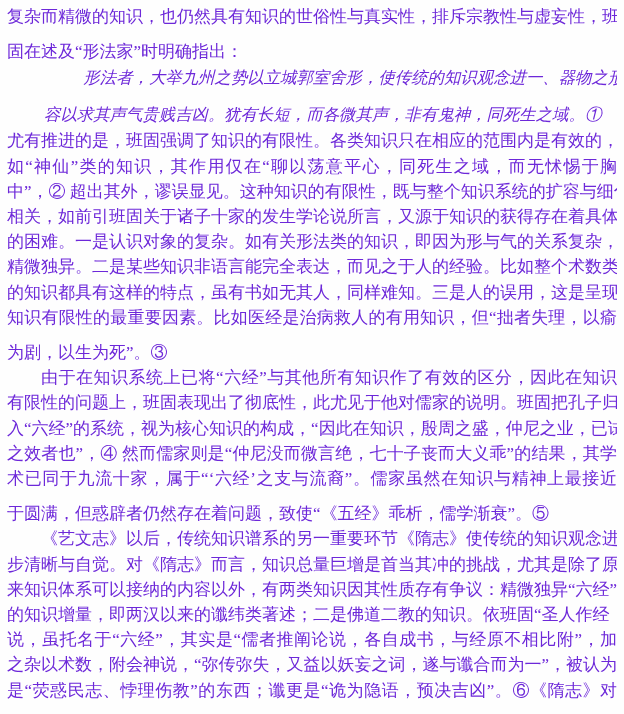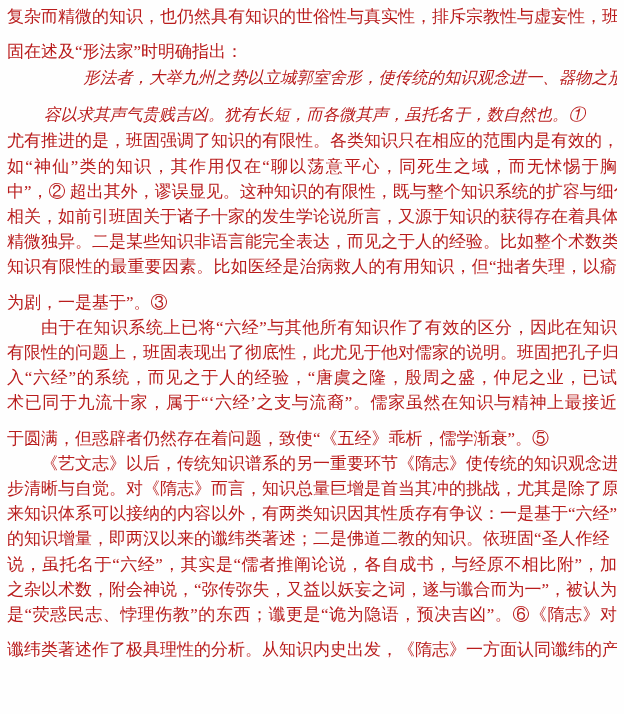--- a/index.html
+++ b/index.html
@@ -7,21 +7,21 @@
     padding: 0;
     background: #ffffff;
   }
   .page {
     position: relative;
     width: 624px;
     height: 714px;
     box-sizing: border-box;
     padding: 4px 7px 10px 7px;
     background: #fefefe;
-    color: #b91c1c;
+    color: #6d28d9;
     font-family: "Liberation Serif", serif;
     font-size: 17px;
     overflow: hidden;
   }
   .para { margin: 0; }
   .line {
     white-space: nowrap;
     overflow: hidden;
     text-align: justify;
     text-align-last: justify;
@@ -51,41 +51,44 @@
 </head>
 <body>
 
 <div class="page" id="page-root">
     <div class="para body">
       <div class="line first">复杂而精微的知识，也仍然具有知识的世俗性与真实性，排斥宗教性与虚妄性，班</div>
       <div class="line last">固在述及“形法家”时明确指出：</div>
     </div>
     <div class="para quote indent">
       <div class="line first">形法者，大举九州之势以立城郭室舍形，使传统的知识观念进一、器物之形</div>
-      <div class="line last">容以求其声气贵贱吉凶。犹有长短，而各微其声，虽托名于，数自然也。①</div>
+      <div class="line last">容以求其声气贵贱吉凶。犹有长短，而各微其声，非有鬼神，同死生之域。①</div>
     </div>
     <div class="para body">
       <div class="line first">尤有推进的是，班固强调了知识的有限性。各类知识只在相应的范围内是有效的，</div>
       <div class="line">如“神仙”类的知识，其作用仅在“聊以荡意平心，同死生之域，而无怵惕于胸</div>
       <div class="line">中”，② 超出其外，谬误显见。这种知识的有限性，既与整个知识系统的扩容与细化</div>
       <div class="line">相关，如前引班固关于诸子十家的发生学论说所言，又源于知识的获得存在着具体</div>
+      <div class="line">的困难。一是认识对象的复杂。如有关形法类的知识，即因为形与气的关系复杂，</div>
       <div class="line">精微独异。二是某些知识非语言能完全表达，而见之于人的经验。比如整个术数类</div>
+      <div class="line">的知识都具有这样的特点，虽有书如无其人，同样难知。三是人的误用，这是呈现</div>
       <div class="line">知识有限性的最重要因素。比如医经是治病救人的有用知识，但“拙者失理，以瘉</div>
-      <div class="line last">为剧，一是基于”。③</div>
+      <div class="line last">为剧，以生为死”。③</div>
     </div>
     <div class="para body indent">
       <div class="line first">由于在知识系统上已将“六经”与其他所有知识作了有效的区分，因此在知识</div>
       <div class="line">有限性的问题上，班固表现出了彻底性，此尤见于他对儒家的说明。班固把孔子归</div>
-      <div class="line">入“六经”的系统，而见之于人的经验，“唐虞之隆，殷周之盛，仲尼之业，已试</div>
+      <div class="line">入“六经”的系统，视为核心知识的构成，“因此在知识，殷周之盛，仲尼之业，已试</div>
+      <div class="line">之效者也”，④ 然而儒家则是“仲尼没而微言绝，七十子丧而大义乖”的结果，其学</div>
       <div class="line">术已同于九流十家，属于“‘六经’之支与流裔”。儒家虽然在知识与精神上最接近</div>
       <div class="line last">于圆满，但惑辟者仍然存在着问题，致使“《五经》乖析，儒学渐衰”。⑤</div>
     </div>
     <div class="para body indent">
       <div class="line first">《艺文志》以后，传统知识谱系的另一重要环节《隋志》使传统的知识观念进一</div>
       <div class="line">步清晰与自觉。对《隋志》而言，知识总量巨增是首当其冲的挑战，尤其是除了原</div>
-      <div class="line">来知识体系可以接纳的内容以外，有两类知识因其性质存有争议：一是基于“六经”</div>
+      <div class="line">来知识体系可以接纳的内容以外，有两类知识因其性质存有争议：精微独异“六经”</div>
       <div class="line">的知识增量，即两汉以来的谶纬类著述；二是佛道二教的知识。依班固“圣人作经，</div>
       <div class="line">说，虽托名于“六经”，其实是“儒者推阐论说，各自成书，与经原不相比附”，加</div>
       <div class="line">之杂以术数，附会神说，“弥传弥失，又益以妖妄之词，遂与谶合而为一”，被认为</div>
       <div class="line">是“荧惑民志、悖理伤教”的东西；谶更是“诡为隐语，预决吉凶”。⑥《隋志》对</div>
       <div class="line last">谶纬类著述作了极具理性的分析。从知识内史出发，《隋志》一方面认同谶纬的产生</div>
     </div>
   </div>
 
 </body></html>

